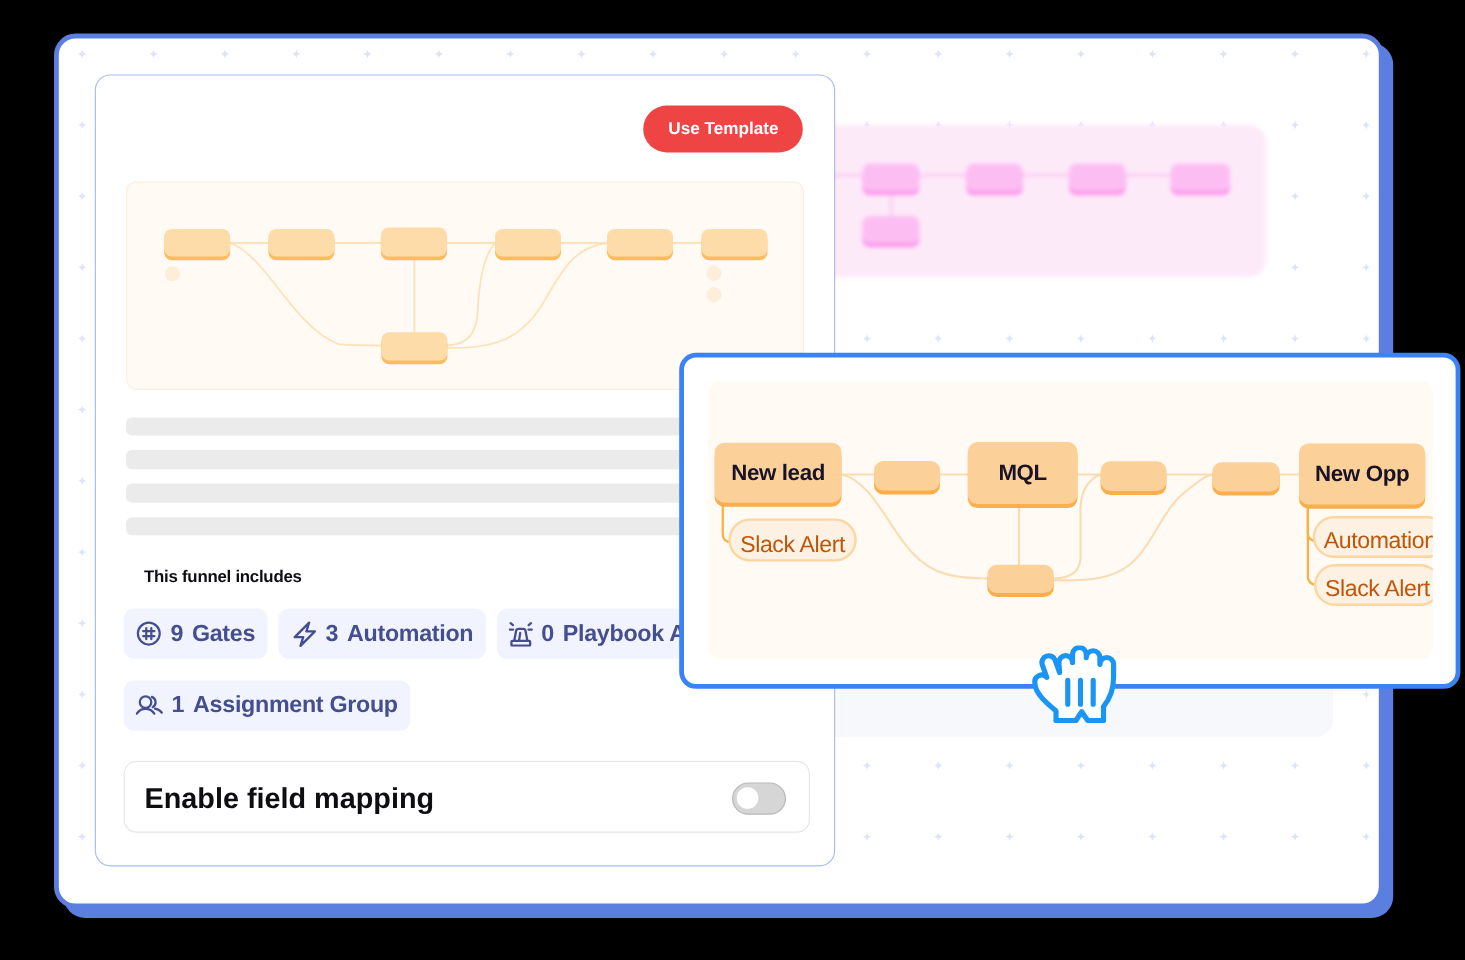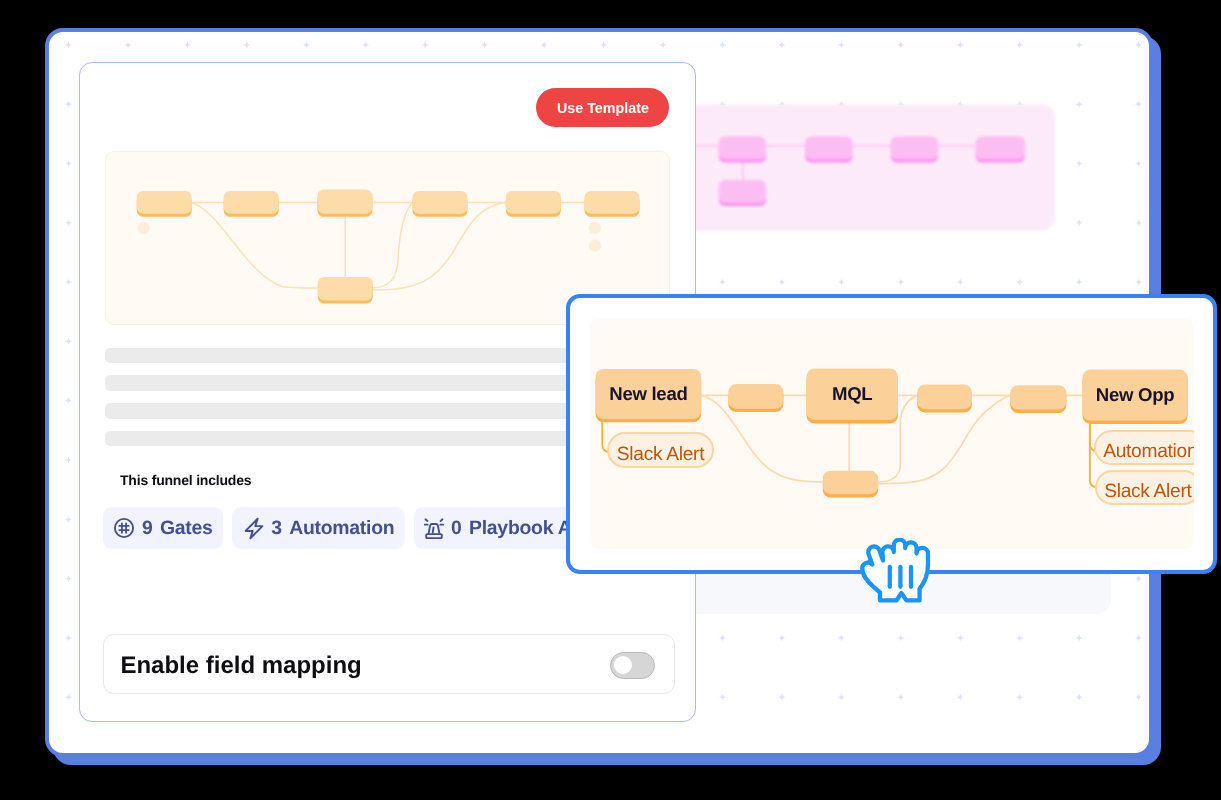--- a/index.html
+++ b/index.html
@@ -404,20 +404,21 @@
             <span class="chip-txt"><span>0</span><span class="sp"></span><span>Playbook Alerts</span></span>
           </span><span class="chip">
             <span class="chip-ic">
               <svg width="23" height="22" viewBox="0 0 23 22" fill="none" stroke="#454e8f" stroke-width="1.9" stroke-linecap="round" stroke-linejoin="round">
                 <circle cx="8.3" cy="8.1" r="4.8"></circle>
                 <path d="M1 17.7a8.6 8.6 0 0 1 14.6 0"></path>
                 <path d="M13.6 3.7a4.8 4.8 0 0 1 .7 8.6"></path>
                 <path d="M16.2 13.5a8.6 8.6 0 0 1 5.6 3.4"></path>
               </svg>
             </span>
+            <span class="chip-txt"><span>1</span><span class="sp"></span><span>Assignment Group</span></span>
           </span></div>
 
       <div class="mapbar">
         <div class="mapbar-label">Enable field mapping</div>
         <div class="toggle">
           <div class="knob"></div>
         </div>
       </div>
     </div>
   </div>

